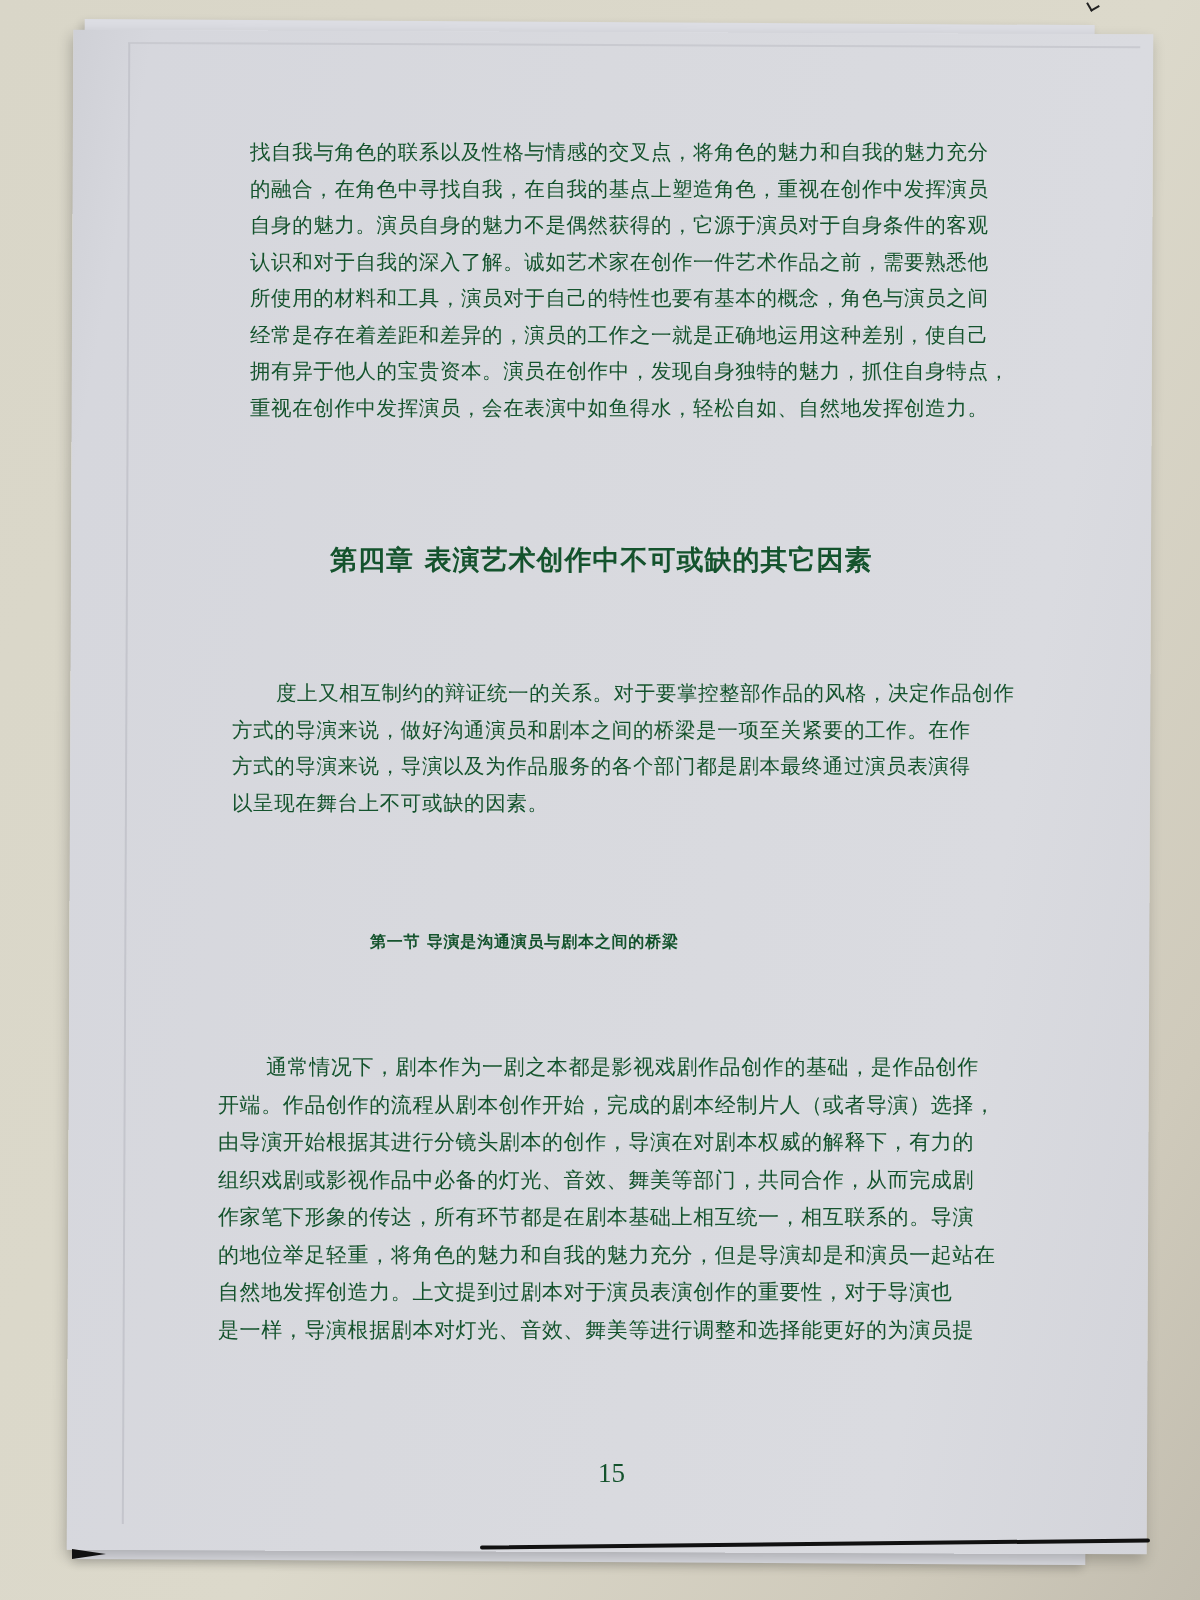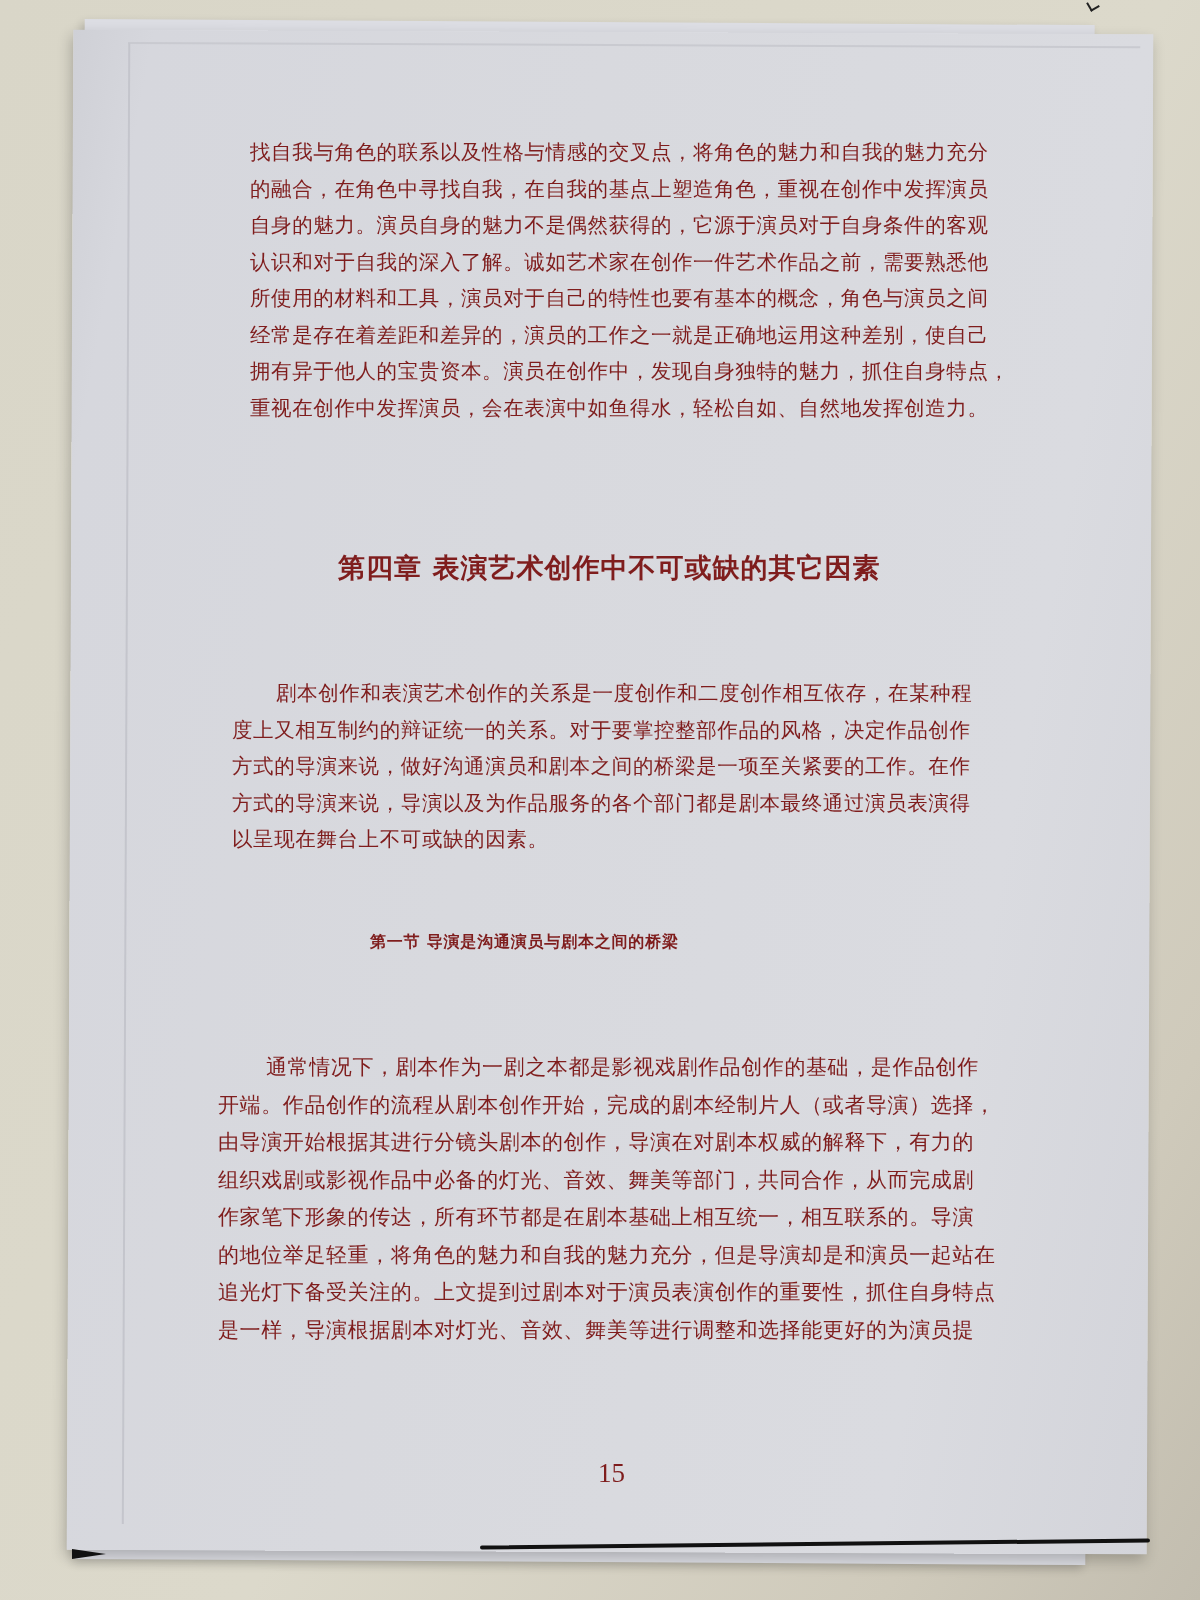--- a/index.html
+++ b/index.html
@@ -18,21 +18,21 @@
     background: linear-gradient(100deg, #cfd0d6 0%, #d6d7dd 6%, #d8d9de 40%, #dadbe0 80%, #d3d4da 100%);
     transform: rotate(0.25deg);
     box-shadow: -2px 6px 14px rgba(0,0,0,0.22);
   }
   .sheet-inner-edge {
     position: absolute; left: 55px; top: 12px; width: 1010px; height: 1480px;
     border-left: 2px solid #c4c5cc; border-top: 2px solid #c9cad0;
   }
   .content {
     position: absolute; left: 0; top: 0; width: 1200px; height: 1500px;
-    color: #7f1d1d;
+    color: #14532d;
   }
   .para {
     position: absolute; font-size: 20.5px; line-height: 36.5px; letter-spacing: 0.6px;
   }
   .para .line { display: block; white-space: nowrap; }
   .p1 { left: 250px; top: 134px; width: 730px; }
   .p2 { left: 232px; top: 675px; width: 760px; }
   .p2 .line:first-child { padding-left: 44px; }
   .p3 { left: 218px; top: 1025px; width: 790px; font-size: 21px; line-height: 37.5px; }
   .p3 .line:first-child { padding-left: 48px; margin-top: 24px; }
@@ -77,40 +77,39 @@
     <span class="line">找自我与角色的联系以及性格与情感的交叉点，将角色的魅力和自我的魅力充分</span>
     <span class="line">的融合，在角色中寻找自我，在自我的基点上塑造角色，重视在创作中发挥演员</span>
     <span class="line">自身的魅力。演员自身的魅力不是偶然获得的，它源于演员对于自身条件的客观</span>
     <span class="line">认识和对于自我的深入了解。诚如艺术家在创作一件艺术作品之前，需要熟悉他</span>
     <span class="line">所使用的材料和工具，演员对于自己的特性也要有基本的概念，角色与演员之间</span>
     <span class="line">经常是存在着差距和差异的，演员的工作之一就是正确地运用这种差别，使自己</span>
     <span class="line">拥有异于他人的宝贵资本。演员在创作中，发现自身独特的魅力，抓住自身特点，</span>
     <span class="line">重视在创作中发挥演员，会在表演中如鱼得水，轻松自如、自然地发挥创造力。</span>
   </div>
 
-  <h1 class="chapter-title" style="margin:8px;">第四章  表演艺术创作中不可或缺的其它因素</h1>
+  <h1 class="chapter-title" style="margin:0;">第四章  表演艺术创作中不可或缺的其它因素</h1>
 
   <div class="para p2">
-    <span class="line">剧本创作和表演艺术创作的关系是一度创作和二度创作相互依存，在某种程</span>
     <span class="line">度上又相互制约的辩证统一的关系。对于要掌控整部作品的风格，决定作品创作</span>
     <span class="line">方式的导演来说，做好沟通演员和剧本之间的桥梁是一项至关紧要的工作。在作</span>
     <span class="line">方式的导演来说，导演以及为作品服务的各个部门都是剧本最终通过演员表演得</span>
     <span class="line">以呈现在舞台上不可或缺的因素。</span>
   </div>
 
   <h2 class="section-title" style="margin:0;">第一节  导演是沟通演员与剧本之间的桥梁</h2>
 
   <div class="para p3">
     <span class="line">通常情况下，剧本作为一剧之本都是影视戏剧作品创作的基础，是作品创作</span>
     <span class="line">开端。作品创作的流程从剧本创作开始，完成的剧本经制片人（或者导演）选择，</span>
     <span class="line">由导演开始根据其进行分镜头剧本的创作，导演在对剧本权威的解释下，有力的</span>
     <span class="line">组织戏剧或影视作品中必备的灯光、音效、舞美等部门，共同合作，从而完成剧</span>
     <span class="line">作家笔下形象的传达，所有环节都是在剧本基础上相互统一，相互联系的。导演</span>
     <span class="line">的地位举足轻重，将角色的魅力和自我的魅力充分，但是导演却是和演员一起站在</span>
-    <span class="line">追光灯下备受关注的。上文提到过剧本对于演员表演创作的重要性，抓住自身特点</span>
+    <span class="line">自然地发挥创造力。上文提到过剧本对于演员表演创作的重要性，对于导演也</span>
     <span class="line">是一样，导演根据剧本对灯光、音效、舞美等进行调整和选择能更好的为演员提</span>
   </div>
 
   <div class="page-number">15</div>
 </div>
 
 <div class="corner-mark"></div>
 <div class="bottom-rule"></div>
 
 </body></html>

